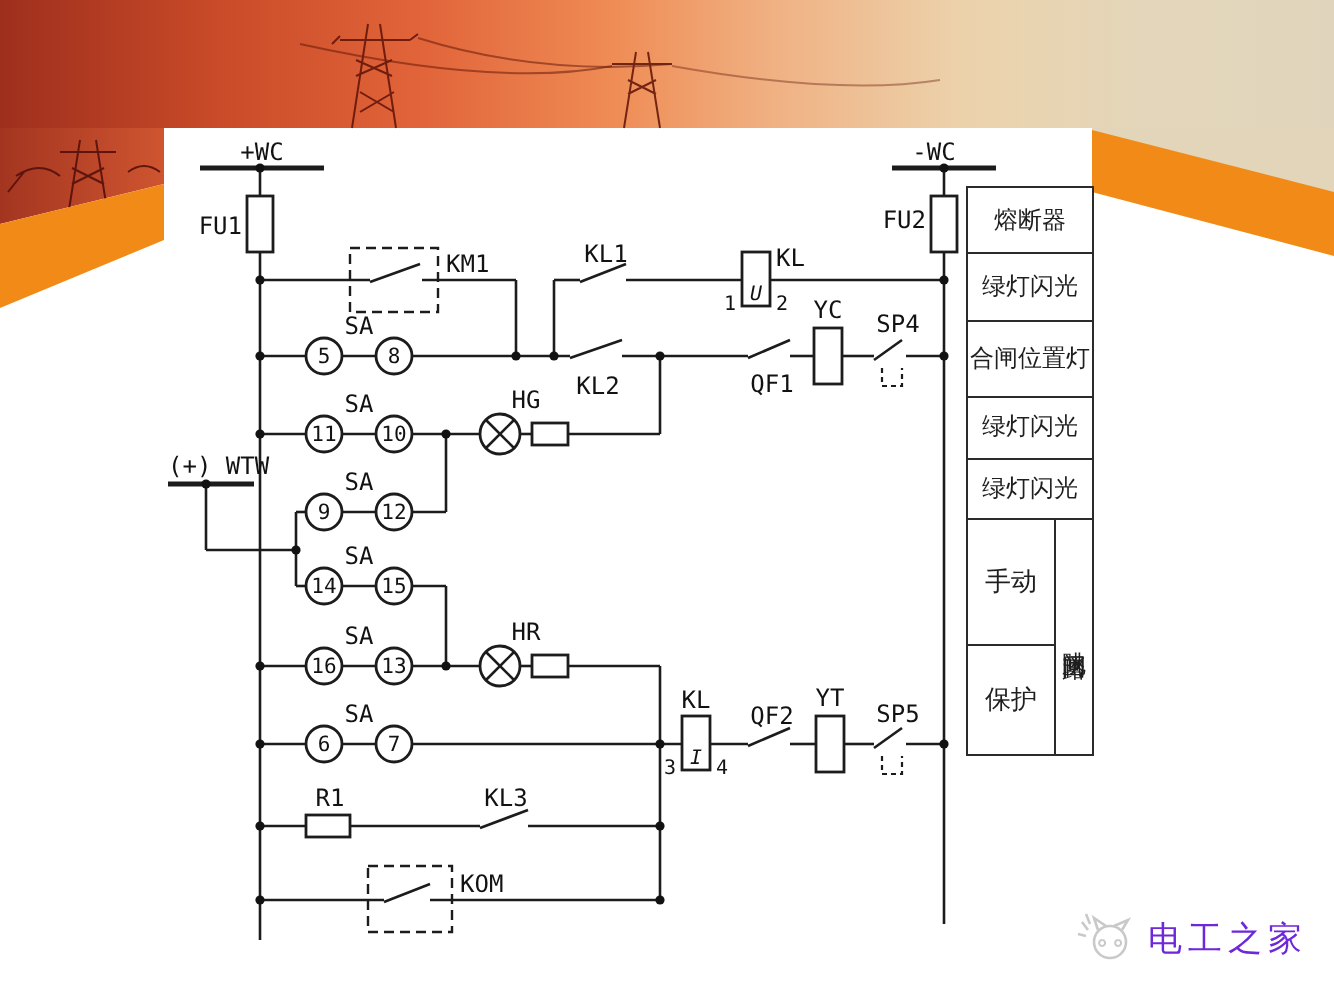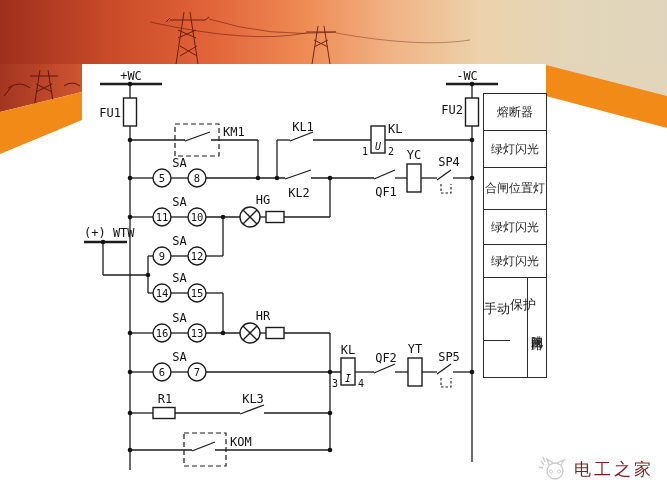--- a/index.html
+++ b/index.html
@@ -7,29 +7,29 @@
        font-family:"Liberation Sans", sans-serif;}
   .layer{position:absolute;left:0;top:0;width:667px;height:500px;}
   
   .legend{position:absolute;left:483px;top:93px;width:64px;height:285px;
           border:1.5px solid #2b2b2b;background:#fff;box-sizing:border-box;
           display:flex;flex-direction:column;color:#1f1f1f;}
   .lcell{border-bottom:1.5px solid #2b2b2b;box-sizing:border-box;display:flex;
          align-items:center;justify-content:center;font-size:12px;white-space:nowrap;}
   .lgroup{flex:1;display:flex;box-sizing:border-box;}
   .lgleft{width:44px;border-right:1.5px solid #2b2b2b;box-sizing:border-box;
-          display:flex;flex-direction:row;}
+          display:flex;flex-direction:column;}
   .lgleft .lcell{font-size:13px;}
   .lvert{flex:1;display:flex;align-items:center;justify-content:center;
          writing-mode:vertical-rl;text-orientation:upright;font-size:12px;
          letter-spacing:1px;line-height:1;}
   .lcell:last-child{border-bottom:none;justify-content:center;}
   
   .watermark{position:absolute;left:538px;top:455px;display:flex;align-items:center;
-             gap:6px;color:#7f1d1d;font-size:17px;letter-spacing:3px;}
+             gap:6px;color:#6d28d9;font-size:17px;letter-spacing:3px;}
   
   text{fill:#121212;font-family:"DejaVu Sans Mono", monospace;}
   .lbl{font-size:12px;}
   .num{font-size:10.5px;}
   .tnum{font-size:10px;}
   .core{font-size:10px;font-style:italic;}
   .wire{stroke:#1c1c1c;stroke-width:1.3;fill:none;}
   .busbar{stroke:#1c1c1c;stroke-width:2.4;fill:none;}
   .comp{stroke:#1c1c1c;stroke-width:1.4;fill:#ffffff;}
   .dashbox{stroke:#1c1c1c;stroke-width:1.2;fill:none;stroke-dasharray:5 3;}

